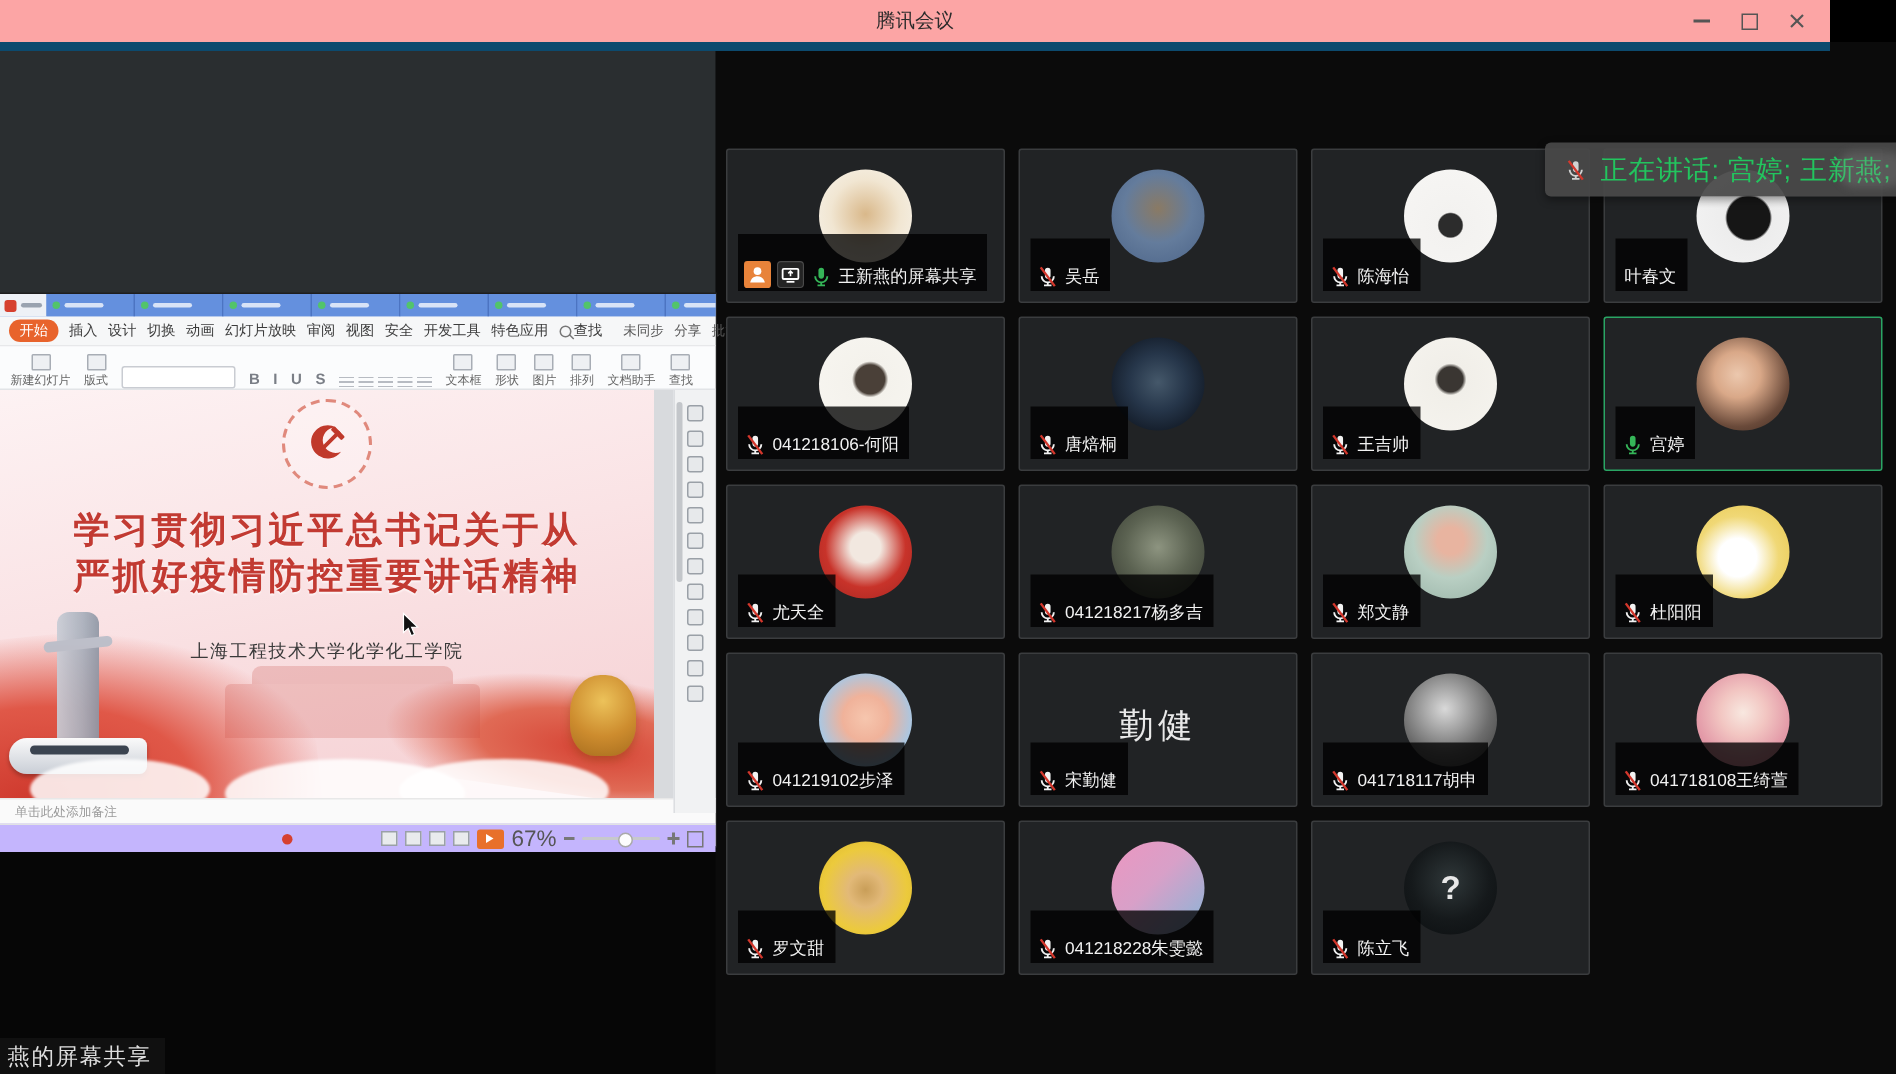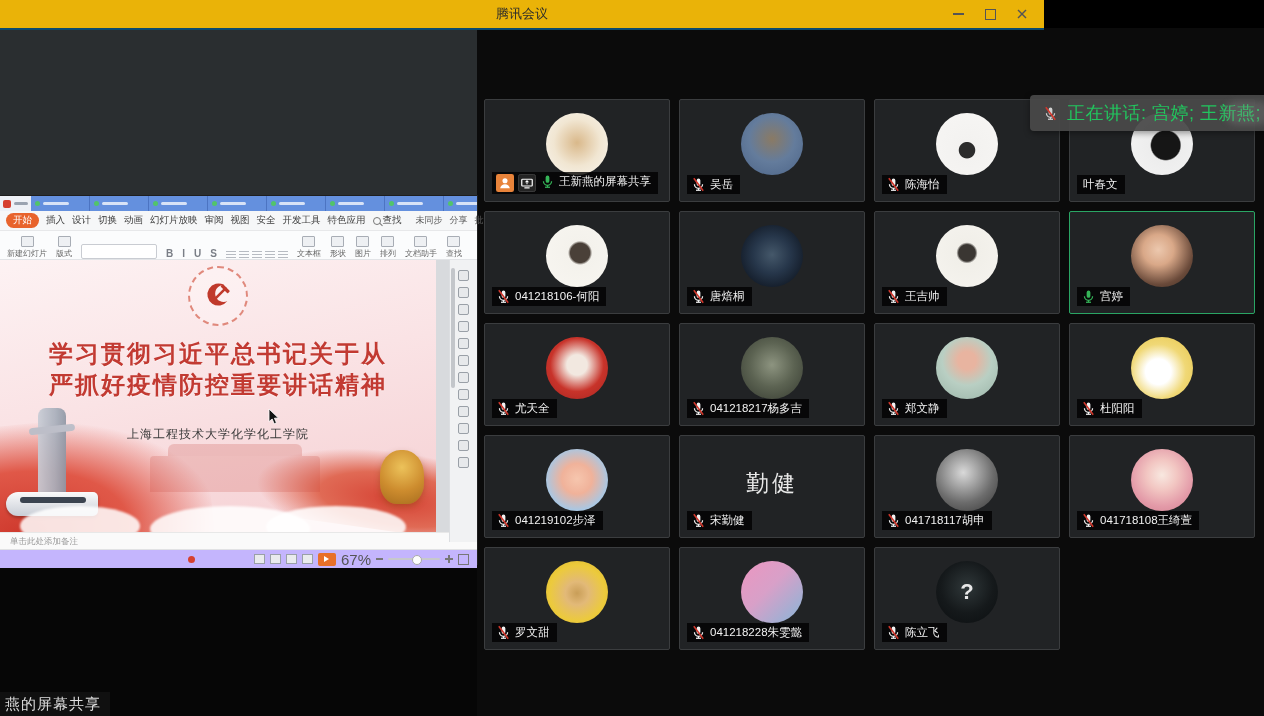--- a/index.html
+++ b/index.html
@@ -2,21 +2,21 @@
 <html><head>
 <meta charset="utf-8">
 <style>
   html,body{margin:0;padding:0;}
   body{
     width:1264px;height:716px;overflow:hidden;position:relative;
     background:#000;font-family:"Liberation Sans","DejaVu Sans",sans-serif;
     -webkit-font-smoothing:antialiased;
   }
   
-  .titlebar{position:absolute;left:0;top:0;width:1044px;height:28px;background:#eab308;border-bottom:2px solid #0c4a6e;z-index:30;}
+  .titlebar{position:absolute;left:0;top:0;width:1220px;height:28px;background:#fca5a5;border-bottom:6px solid #0c4a6e;z-index:30;}
   .win-title{position:absolute;left:0;right:0;top:0;height:28px;line-height:28px;text-align:center;font-size:13px;color:#2b2b2b;}
   .win-controls{position:absolute;right:6px;top:0;height:28px;display:flex;align-items:center;}
   .wc{width:32px;height:28px;display:flex;align-items:center;justify-content:center;cursor:default;}
   .glyph-min{width:11px;height:2px;background:#555;}
   .glyph-max{width:9px;height:9px;border:1.5px solid #555;}
   
   .main{position:absolute;left:0;top:28px;width:1264px;height:688px;background:#0b0b0b;}
   
   .left-panel{position:absolute;left:0;top:0;width:477px;height:688px;background:#060606;}
   .left-top{position:absolute;left:0;top:0;width:477px;height:168px;background:#2a2e30;}
@@ -82,21 +82,21 @@
   .cursor{position:absolute;left:268px;top:148px;z-index:5;}
   
   .watermark{position:absolute;left:0;top:664px;background:rgba(18,18,18,.88);color:#dedede;font-size:15px;padding:3px 9px 4px 5px;z-index:8;letter-spacing:1px;}
   
   .grid{position:absolute;left:484px;top:71px;display:grid;grid-template-columns:repeat(4,186px);grid-auto-rows:103px;gap:9px;}
   .tile{position:relative;background:#212325;border:1px solid #3b3d3f;border-radius:2px;}
   .tile.active{border:1px solid #2aa564;}
   .avatar{position:absolute;left:50%;top:13px;transform:translateX(-50%);width:62px;height:62px;border-radius:50%;display:flex;align-items:center;justify-content:center;}
   .avatar-glyph{font-size:22px;font-weight:bold;}
   .avatar-text{position:absolute;left:0;right:0;top:32px;text-align:center;color:#e9e9e9;font-size:23px;letter-spacing:3px;}
-  .tile-label{position:absolute;left:7px;bottom:7px;background:rgba(0,0,0,.78);display:flex;align-items:flex-start;gap:4px;padding:2px 7px 2px 4px;max-width:172px;white-space:nowrap;overflow:hidden;}
+  .tile-label{position:absolute;left:7px;bottom:7px;background:rgba(0,0,0,.78);display:flex;align-items:flex-end;gap:4px;padding:18px 7px 2px 4px;max-width:172px;white-space:nowrap;overflow:hidden;}
   .tile-label .pname{font-size:11.5px;color:#f2f2f2;}
   .badge{display:flex;align-items:center;}
   .tile-label.no-pad{padding-left:6px;}
   
   .toast{position:absolute;left:1030px;top:67px;width:234px;height:36px;background:rgba(72,72,72,.94);border-radius:4px 0 0 4px;display:flex;align-items:center;gap:9px;padding-left:13px;z-index:20;box-shadow:0 2px 6px rgba(0,0,0,.4);}
   .toast-text{color:#22c55e;font-size:18px;letter-spacing:.5px;}
   .toast-smudge{position:absolute;right:6px;top:6px;width:46px;height:24px;background:rgba(150,150,150,.25);border-radius:12px;filter:blur(3px);}
 </style>
 </head>
 <body>

